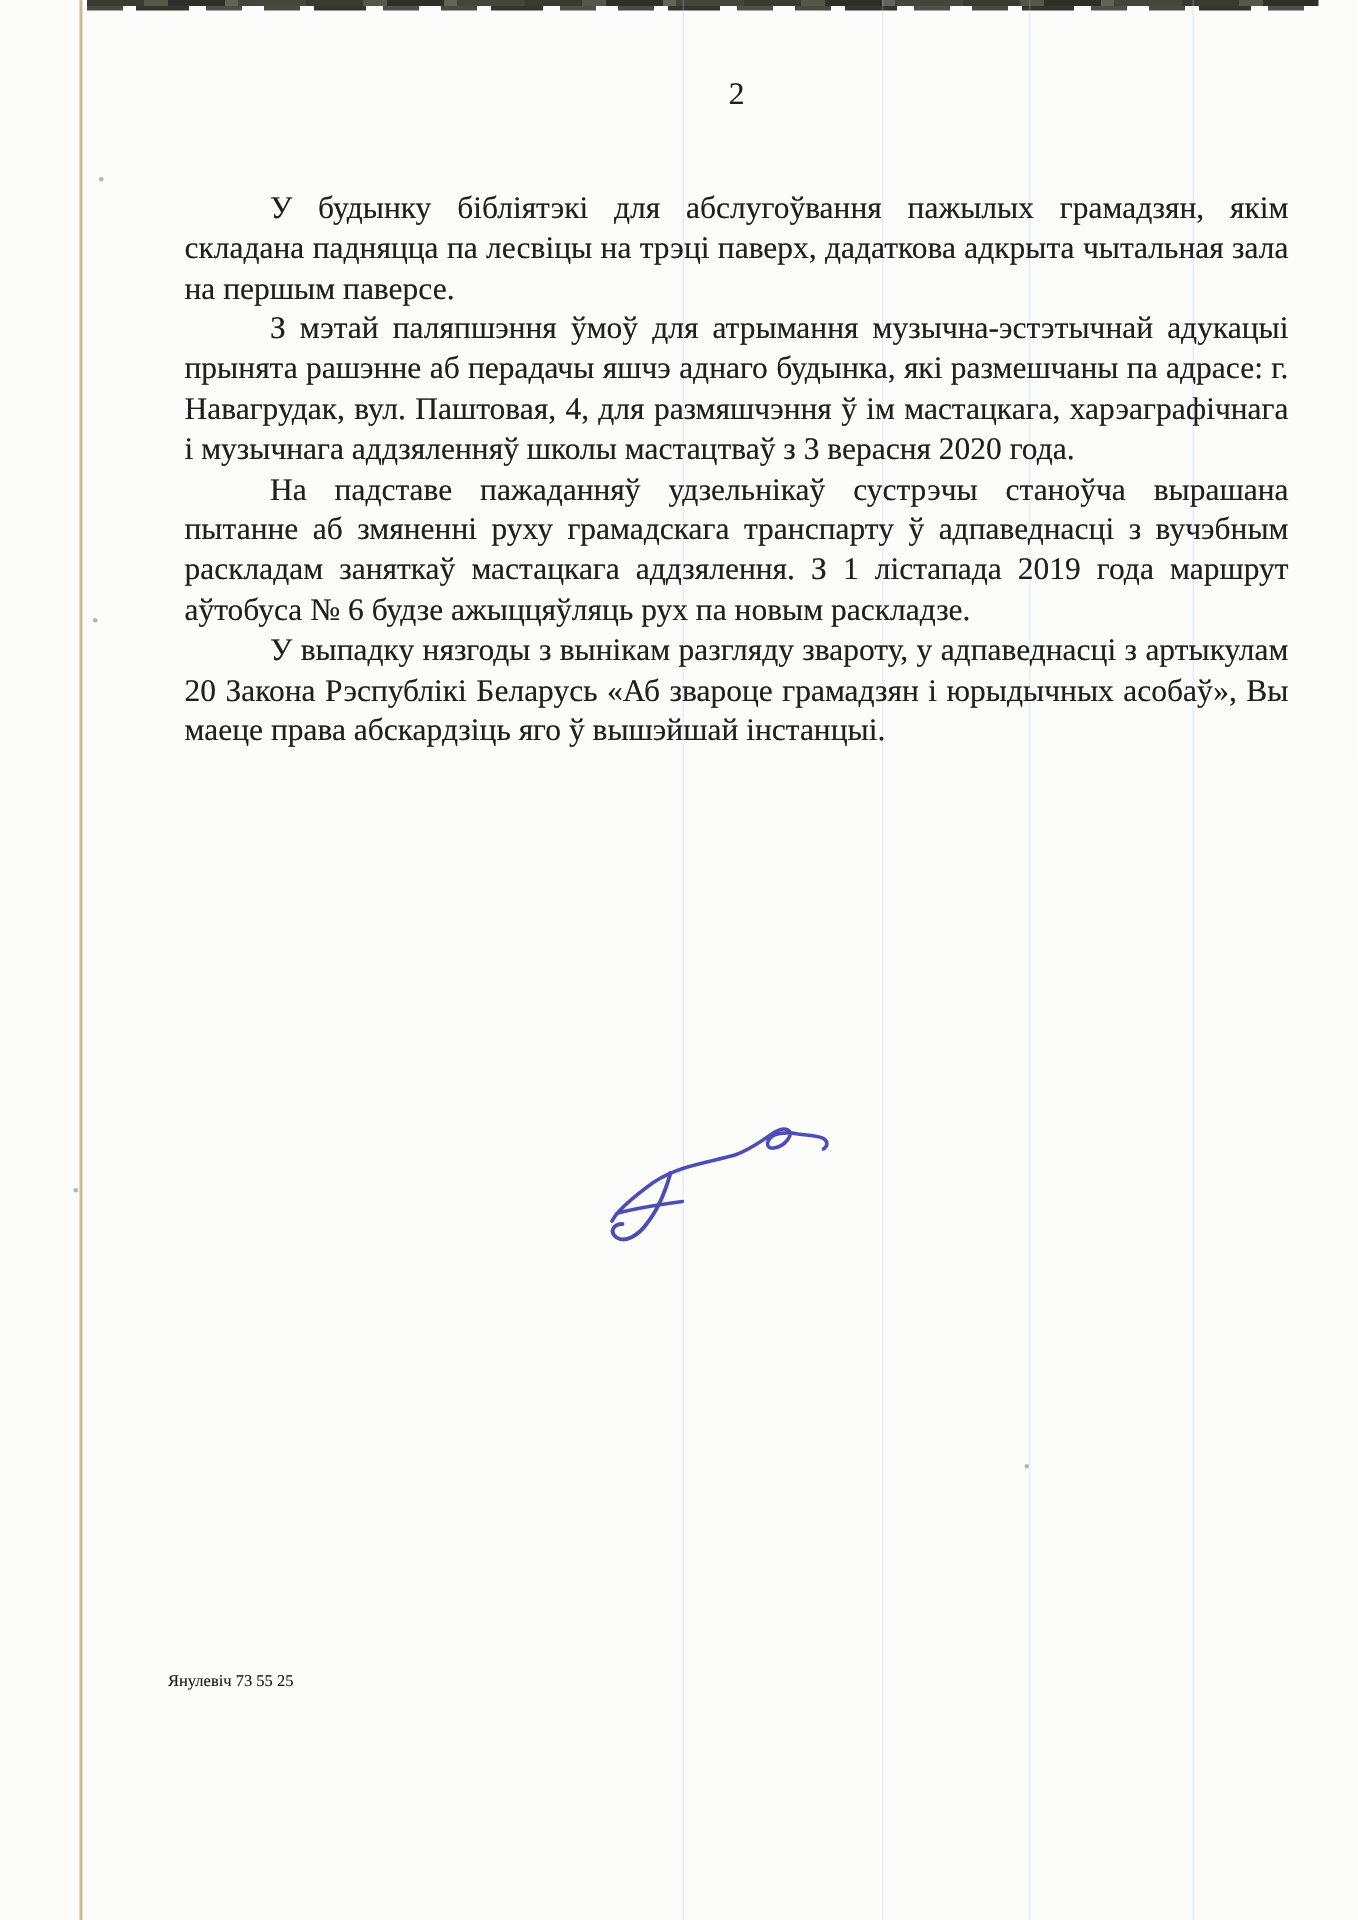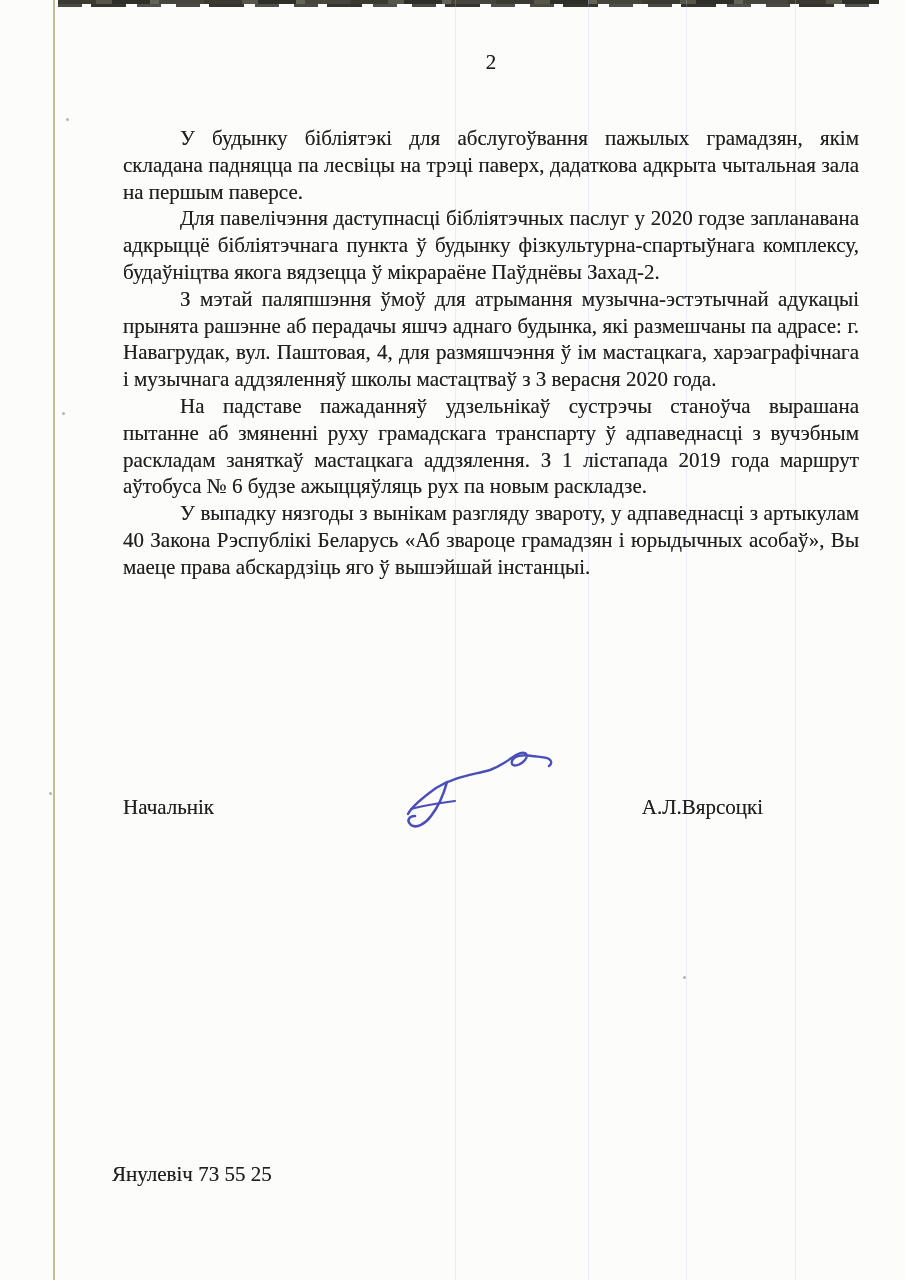--- a/index.html
+++ b/index.html
@@ -64,22 +64,22 @@
     display: flex; justify-content: space-between;
     text-shadow: 0 0 0.4px rgba(0,0,0,0.5);
   }
   .signatory-name { margin-right: 96px; }
   .signature-svg {
     position: absolute; left: 398px; top: 748px;
     width: 160px; height: 90px;
     overflow: visible;
   }
   .footer-contact {
-    position: absolute; left: 112px; top: 1163px;
-    font-size: 21px; line-height: 22px;
+    position: absolute; left: 112px; top: 1110px;
+    font-size: 11px; line-height: 22px;
     text-shadow: 0 0 0.3px rgba(0,0,0,0.5);
   }
 </style>
 </head>
 <body>
 
 <div class="page">
 
   <div class="top-edge-strip"></div>
   <div class="left-fold-line"></div>
@@ -89,30 +89,25 @@
   <div class="vstreak" style="left:795px;"></div>
   <div class="speck" style="left:66px; top:118px;"></div>
   <div class="speck" style="left:62px; top:412px;"></div>
   <div class="speck" style="left:49px; top:792px;"></div>
   <div class="speck" style="left:683px; top:976px;"></div>
 
   <div class="page-number">2</div>
 
   <div class="doc-body">
     <p>У будынку бібліятэкі для абслугоўвання пажылых грамадзян, якім складана падняцца па лесвіцы на трэці паверх, дадаткова адкрыта чытальная зала на першым паверсе.</p>
-    <p>Для павелічэння даступнасці бібліятэчных паслуг у 2020 годзе запланавана адкрыццё бібліятэчнага пункта ў будынку фізкультурна-спартыўнага комплексу, будаўніцтва якога вядзецца ў мікрараёне Паўднёвы Захад-2.</p>
     <p>З мэтай паляпшэння ўмоў для атрымання музычна-эстэтычнай адукацыі прынята рашэнне аб перадачы яшчэ аднаго будынка, які размешчаны па адрасе: г. Навагрудак, вул. Паштовая, 4, для размяшчэння ў ім мастацкага, харэаграфічнага і музычнага аддзяленняў школы мастацтваў з 3 верасня 2020 года.</p>
     <p>На падставе пажаданняў удзельнікаў сустрэчы станоўча вырашана пытанне аб змяненні руху грамадскага транспарту ў адпаведнасці з вучэбным раскладам заняткаў мастацкага аддзялення. З 1 лістапада 2019 года маршрут аўтобуса № 6 будзе ажыццяўляць рух па новым раскладзе.</p>
-    <p>У выпадку нязгоды з вынікам разгляду звароту, у адпаведнасці з артыкулам 40 Закона Рэспублікі Беларусь «Аб звароце грамадзян і юрыдычных асобаў», Вы маеце права абскардзіць яго ў вышэйшай інстанцыі.</p>
+    <p>У выпадку нязгоды з вынікам разгляду звароту, у адпаведнасці з артыкулам 20 Закона Рэспублікі Беларусь «Аб звароце грамадзян і юрыдычных асобаў», Вы маеце права абскардзіць яго ў вышэйшай інстанцыі.</p>
   </div>
 
-  <div class="signature-row">
-    <span class="signatory-title">Начальнік</span>
-    <span class="signatory-name">А.Л.Вярсоцкі</span>
-  </div>
 
   <svg class="signature-svg" viewBox="0 0 160 90" xmlns="http://www.w3.org/2000/svg">
     <g fill="none" stroke-linecap="round" stroke-linejoin="round" opacity="0.92">
 
       <path stroke-width="2.4" d="M10,66 C13,60 20,53 38,40 C55,29 74,27 92,22
                C103,18 112,11 118,7 C126,2 132,6 127,12
                C122,18 112,20 114,13 C116,8 124,6 134,8
                C142,9 148,9 151,11 C154,13 154,16 151,18" stroke="#3c40b2"></path>
 
       <path stroke-width="2.6" d="M49,34 C46,45 41,58 33,68 C28,75 19,81 13,77 C8,73 11,68 17,68" stroke="#3c40b2"></path>

